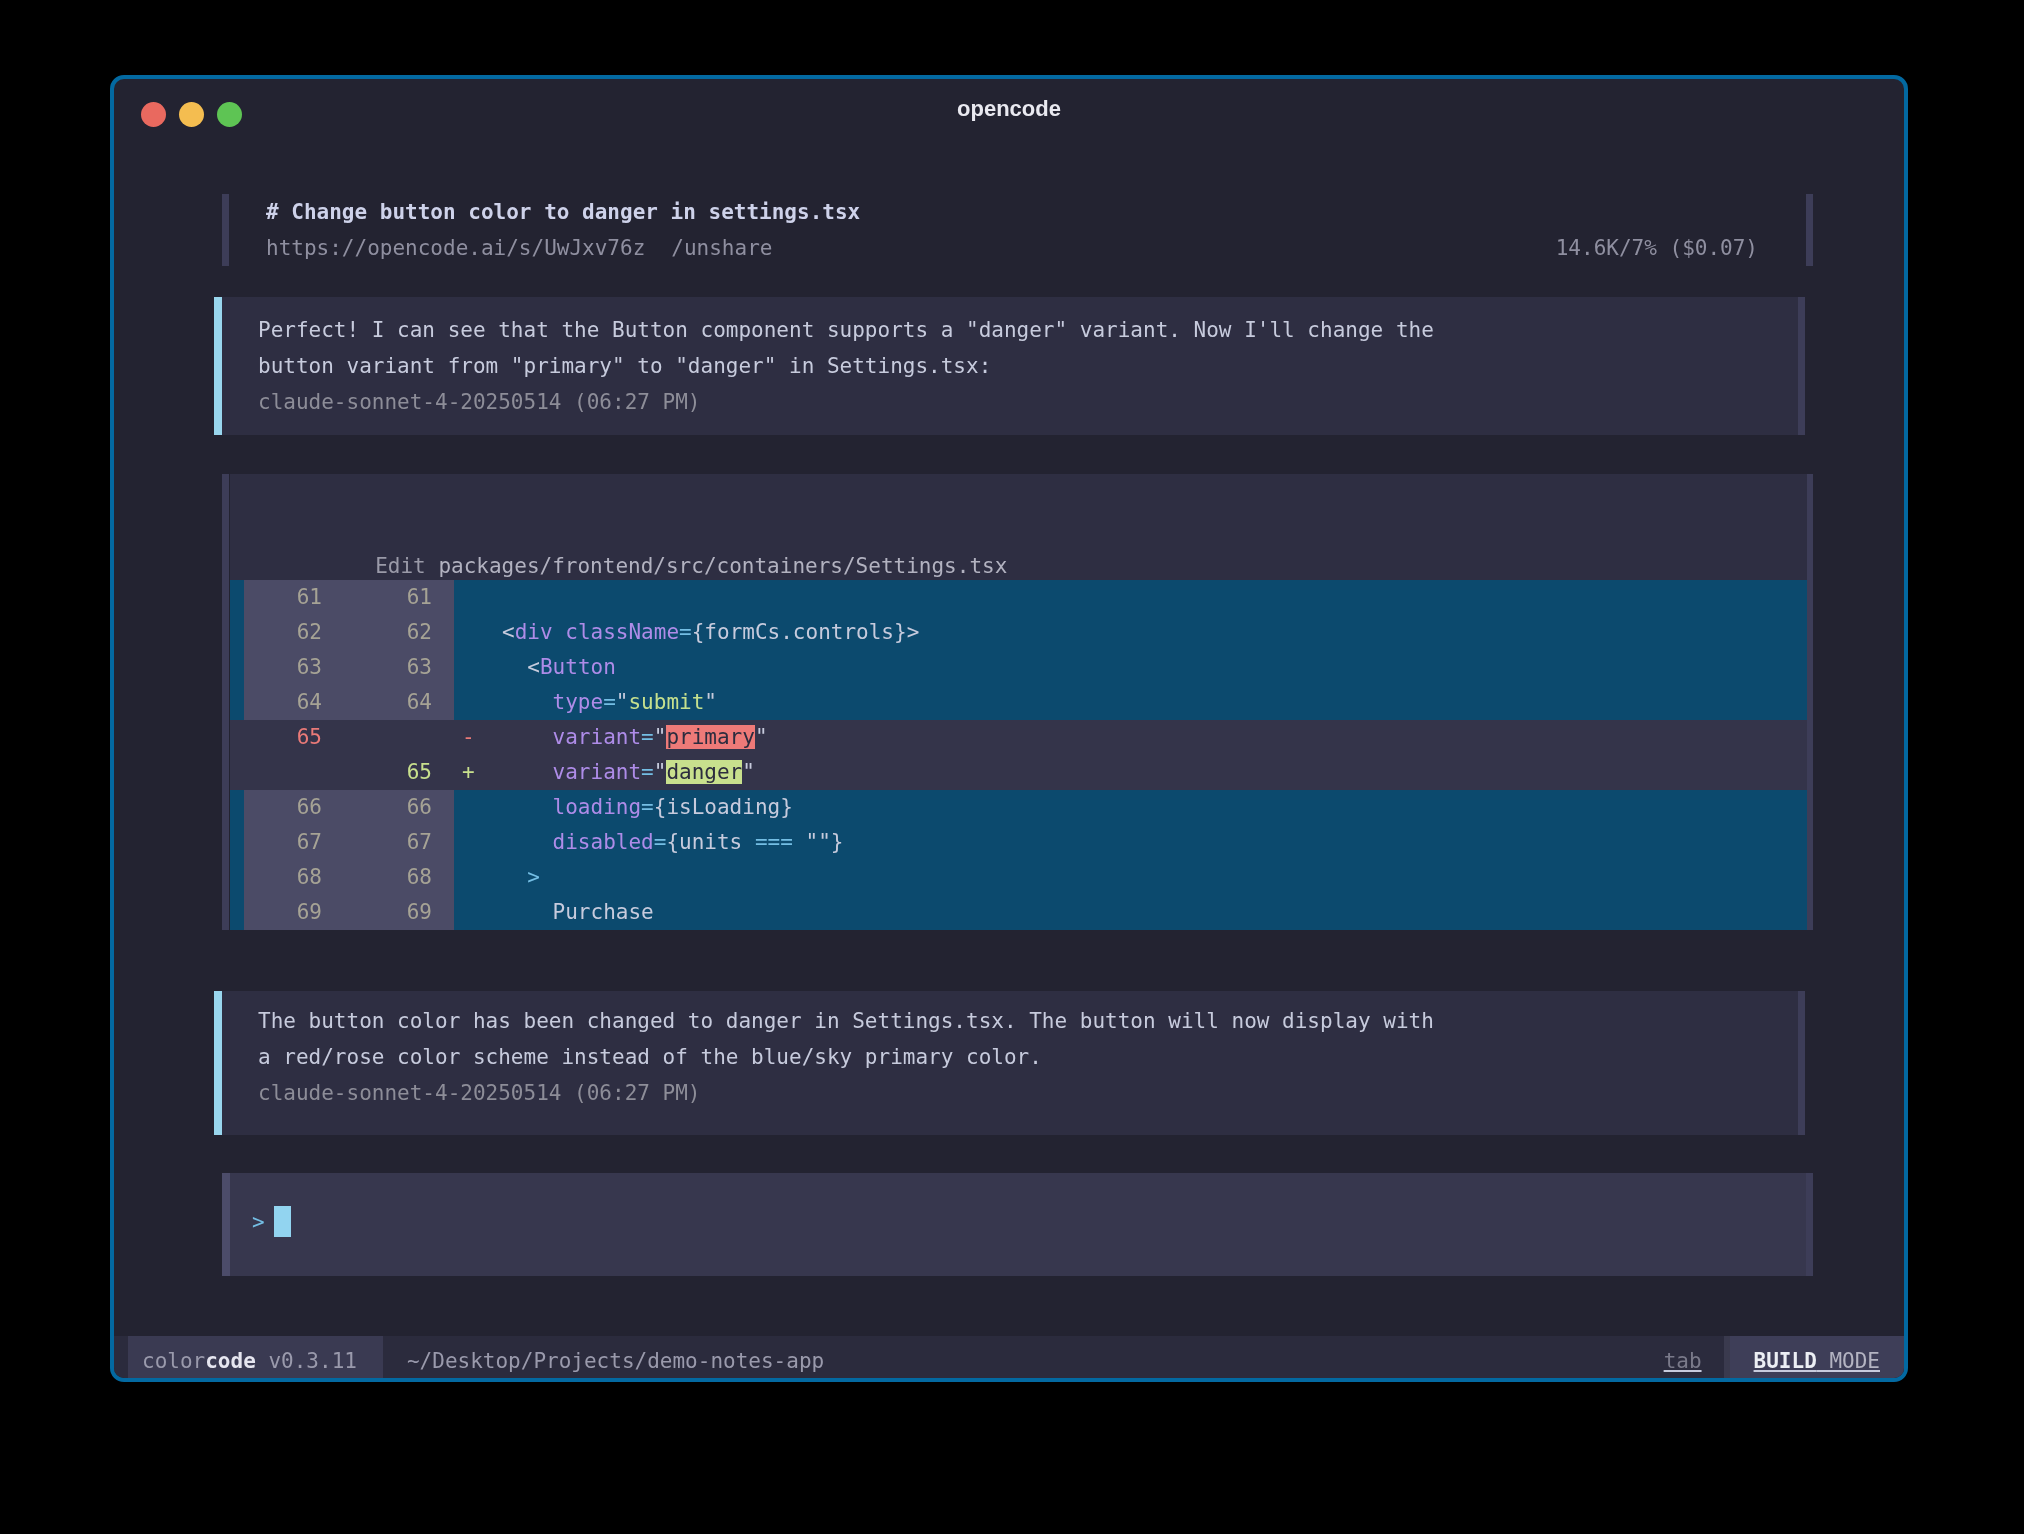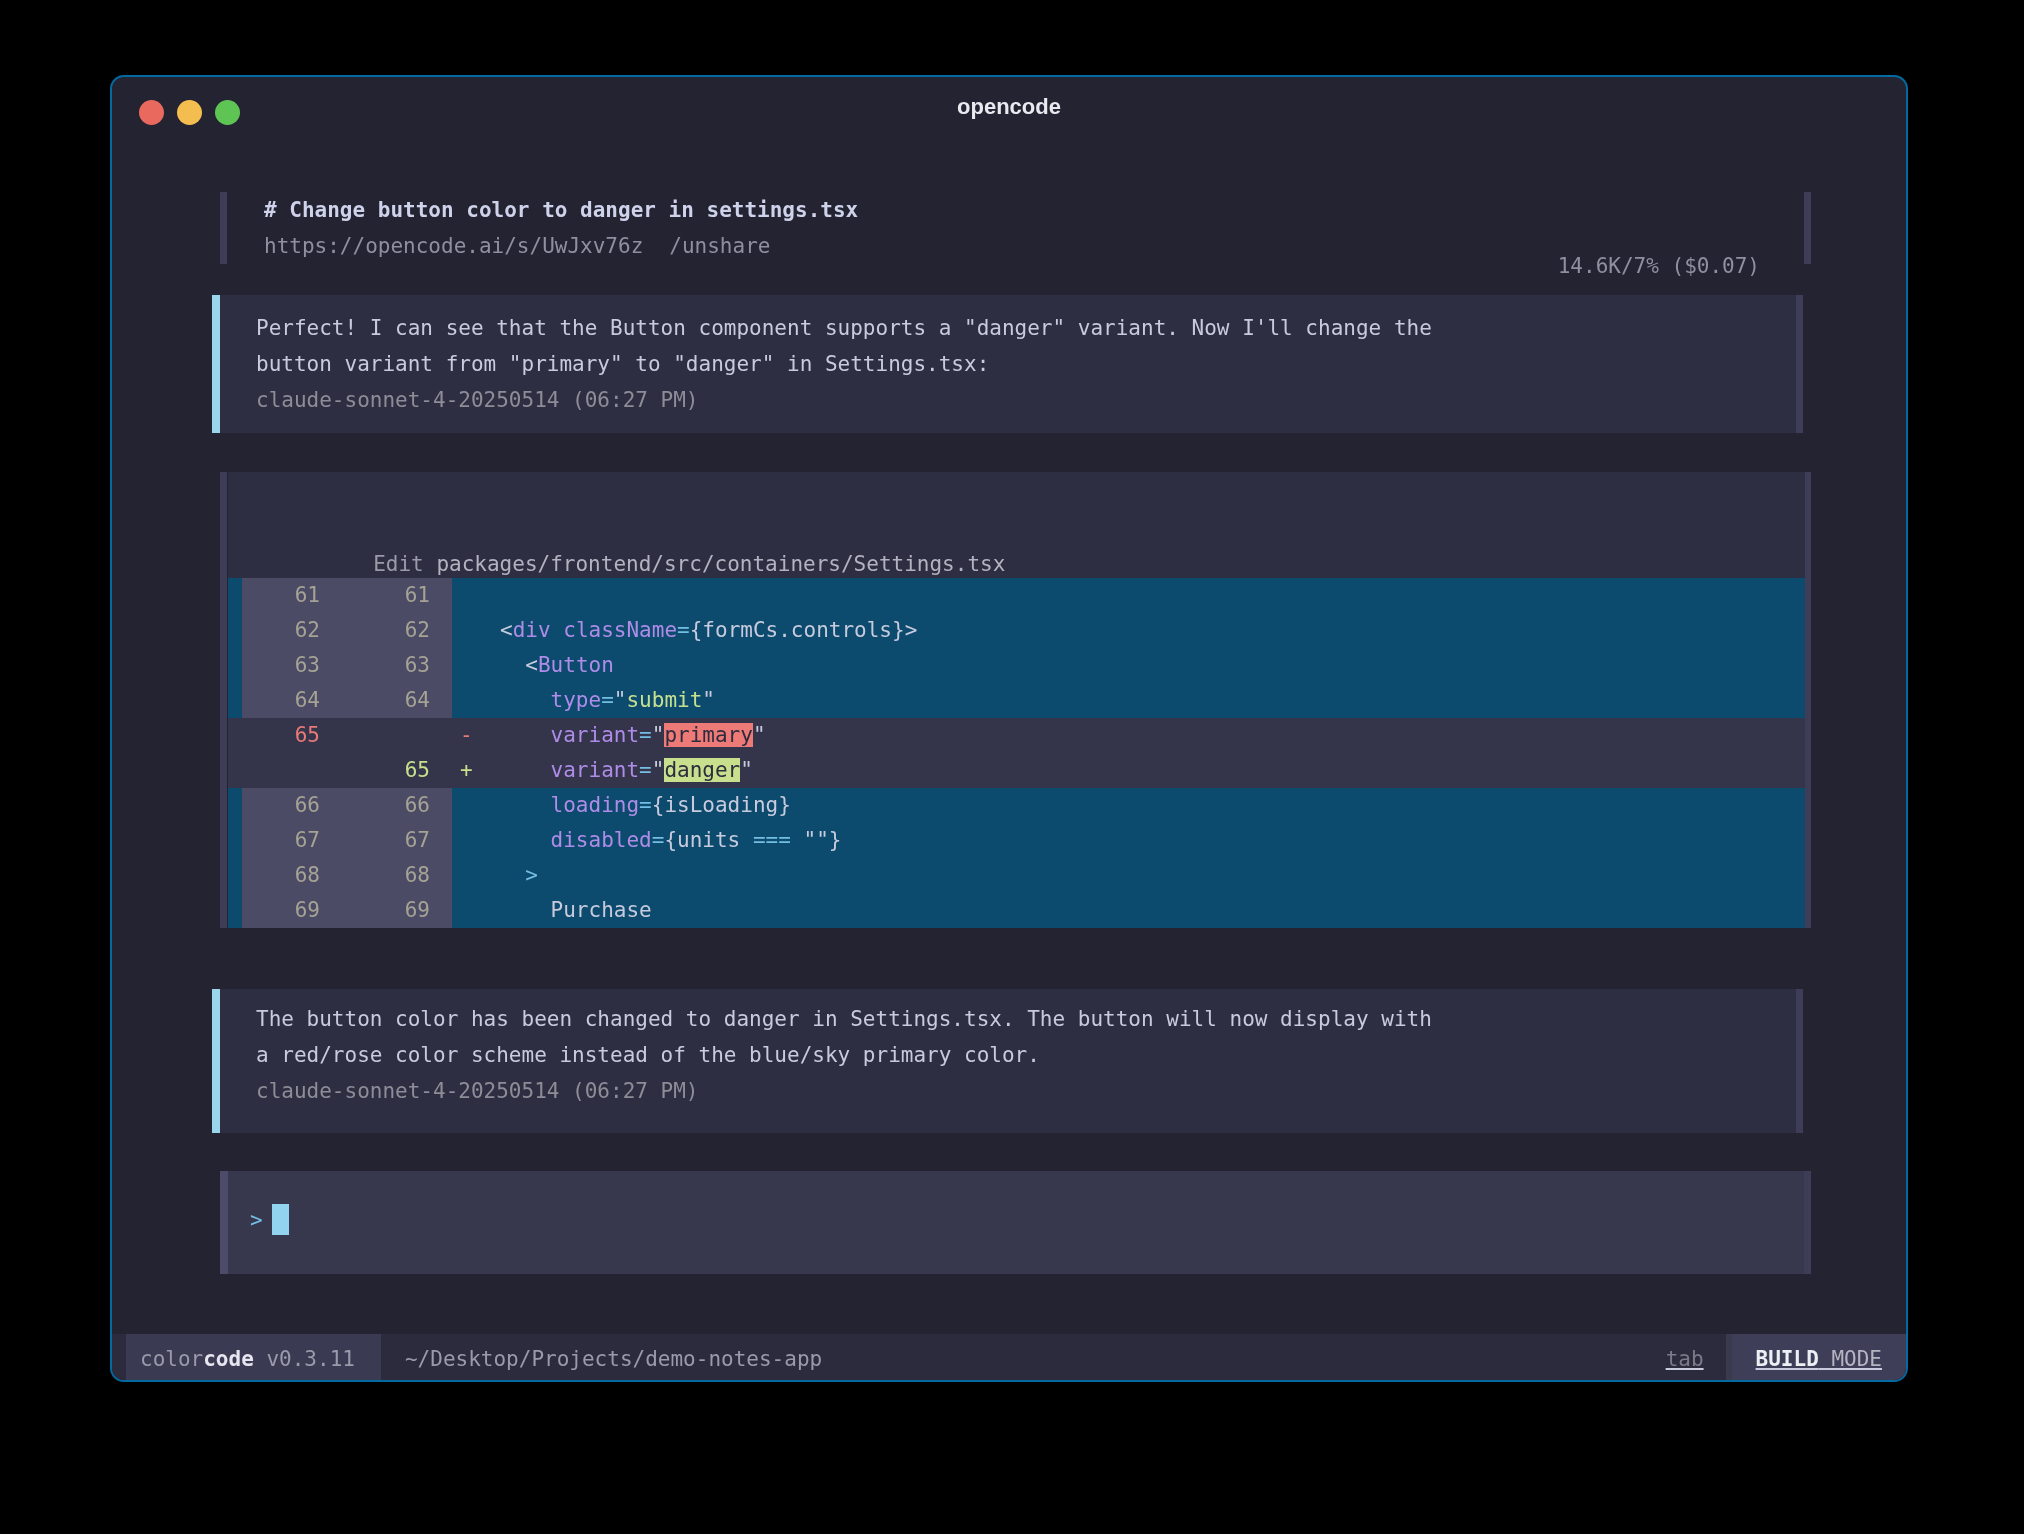--- a/index.html
+++ b/index.html
@@ -1,21 +1,21 @@
 <!DOCTYPE html>
 <html><head>
 <meta charset="utf-8">
 <style>
   * { margin:0; padding:0; box-sizing:border-box; }
   html,body { width:2024px; height:1534px; background:#000; overflow:hidden; }
   body { font-family:"DejaVu Sans Mono","Liberation Mono",monospace; font-size:21px; color:#c7cbdd; }
 
   .window {
     position:absolute; left:110px; top:75px; width:1798px; height:1307px;
-    background:#232331; border:2px solid #0369a1; border-radius:14px; overflow:hidden;
+    background:#232331; border:4px solid #0369a1; border-radius:14px; overflow:hidden;
   }
 
   
   .titlebar { position:absolute; left:0; top:0; width:100%; height:60px; }
   .lights { position:absolute; left:27px; top:23px; display:flex; gap:13px; }
   .light { width:25px; height:25px; border-radius:50%; }
   .light.red { background:#e9695f; }
   .light.yellow { background:#f4bd50; }
   .light.green { background:#5ec454; }
   .win-title {
@@ -28,21 +28,21 @@
   .vbar { position:absolute; width:7px; background:#3d3d58; }
   .vbar.cyan { width:8px; background:#99d6ee; }
 
   
   .session { position:absolute; left:0; top:115px; width:100%; height:72px; }
   .session .text { position:absolute; left:152px; top:0; right:120px; }
   .session-title { font-weight:bold; color:#ced2ea; line-height:36px; white-space:pre; }
   .session-sub { line-height:36px; color:#8f8fa0; display:flex; }
   .session-url { white-space:pre; }
   .session-unshare { margin-left:26px; white-space:pre; }
-  .session-stats { position:absolute; right:146px; top:36px; line-height:36px; color:#8f8fa0;margin-top:20px; }
+  .session-stats { position:absolute; right:146px; top:36px; line-height:36px; color:#8f8fa0; }
 
   
   .msg { position:absolute; left:100px; width:1591px; }
   .msg .bg { position:absolute; left:8px; top:0; width:1577px; height:100%; background:#2e2e42; }
   .msg .content { position:relative; padding:15px 0 0 44px; }
   .msg .line { line-height:36px; white-space:pre; color:#c7cbdd; }
   .msg .meta { line-height:36px; color:#8d8d98; white-space:pre; }
 
   
   .edit { position:absolute; left:108px; top:395px; width:1819px; height:456px; }

